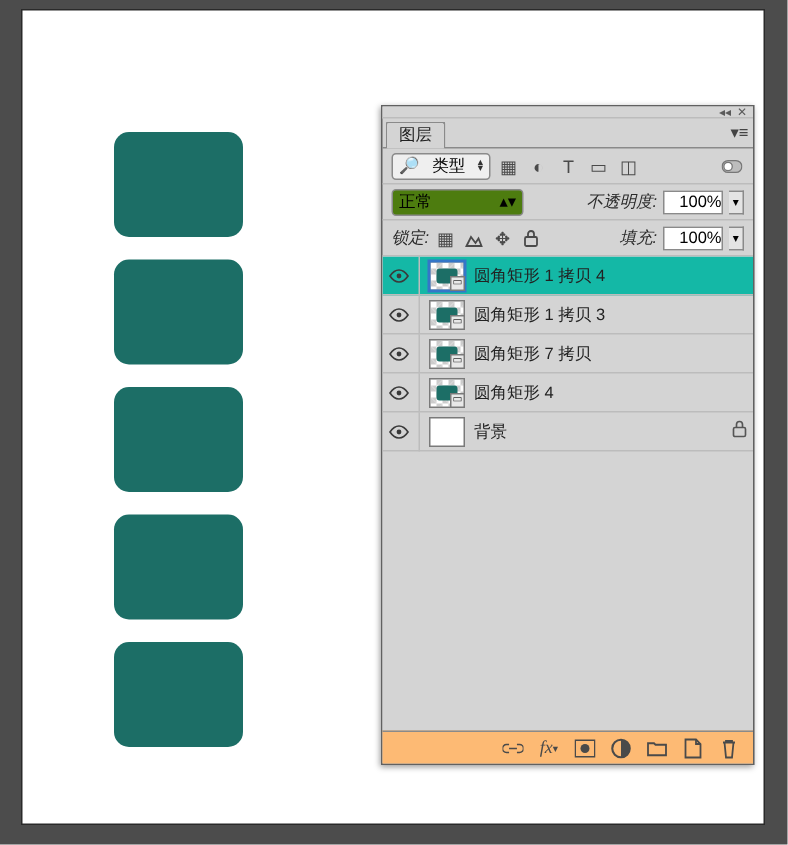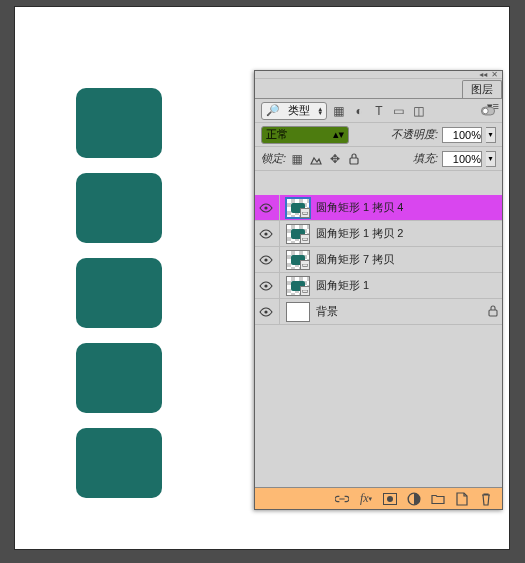--- a/index.html
+++ b/index.html
@@ -54,21 +54,20 @@
     font-size: 8px;
     color: #5a5a5a;
     line-height: 1;
   }
   .tab-row {
     height: 20px;
     display: flex;
     align-items: flex-end;
     border-bottom: 1px solid #8a8a8a;
     padding-left: 2px;
-    flex-direction: column;
   }
   .tab {
     height: 18px;
     padding: 0 8px;
     background: #d4d4d4;
     border: 1px solid #8a8a8a;
     border-bottom: none;
     font-size: 11px;
     line-height: 17px;
     color: #222;
@@ -175,22 +174,21 @@
   }
   .layer {
     height: 26px;
     display: flex;
     align-items: center;
     border-bottom: 1px solid #bcbcbc;
     padding: 0 4px;
     gap: 6px;
   }
   .layer.selected {
-    background: #d946ef;
-    margin-top: 24px;
+    background: #14b8a6;
   }
   .eye {
     width: 14px;
     height: 14px;
     display: flex;
     align-items: center;
     justify-content: center;
     color: #3a3a3a;
   }
   .eye svg { width: 14px; height: 10px; }
@@ -362,21 +360,21 @@
           <svg viewBox="0 0 14 10">
             <path d="M1 5c2-3 4-4 6-4s4 1 6 4c-2 3-4 4-6 4S3 8 1 5z" fill="none" stroke="#3a3a3a" stroke-width="1.1"></path>
             <circle cx="7" cy="5" r="1.6" fill="#3a3a3a"></circle>
           </svg>
         </span>
         <span class="sep"></span>
         <span class="thumb checker">
           <span class="thumb-shape"></span>
           <span class="smart-badge">▭</span>
         </span>
-        <span class="layer-name">圆角矩形 1 拷贝 2</span>
+        <span class="layer-name">圆角矩形 1 拷贝 3</span>
       </div>
       <div class="layer">
         <span class="eye">
           <svg viewBox="0 0 14 10">
             <path d="M1 5c2-3 4-4 6-4s4 1 6 4c-2 3-4 4-6 4S3 8 1 5z" fill="none" stroke="#3a3a3a" stroke-width="1.1"></path>
             <circle cx="7" cy="5" r="1.6" fill="#3a3a3a"></circle>
           </svg>
         </span>
         <span class="sep"></span>
         <span class="thumb checker">
@@ -390,21 +388,21 @@
           <svg viewBox="0 0 14 10">
             <path d="M1 5c2-3 4-4 6-4s4 1 6 4c-2 3-4 4-6 4S3 8 1 5z" fill="none" stroke="#3a3a3a" stroke-width="1.1"></path>
             <circle cx="7" cy="5" r="1.6" fill="#3a3a3a"></circle>
           </svg>
         </span>
         <span class="sep"></span>
         <span class="thumb checker">
           <span class="thumb-shape"></span>
           <span class="smart-badge">▭</span>
         </span>
-        <span class="layer-name">圆角矩形 1</span>
+        <span class="layer-name">圆角矩形 4</span>
       </div>
       <div class="layer">
         <span class="eye">
           <svg viewBox="0 0 14 10">
             <path d="M1 5c2-3 4-4 6-4s4 1 6 4c-2 3-4 4-6 4S3 8 1 5z" fill="none" stroke="#3a3a3a" stroke-width="1.1"></path>
             <circle cx="7" cy="5" r="1.6" fill="#3a3a3a"></circle>
           </svg>
         </span>
         <span class="sep"></span>
         <span class="thumb"></span>

